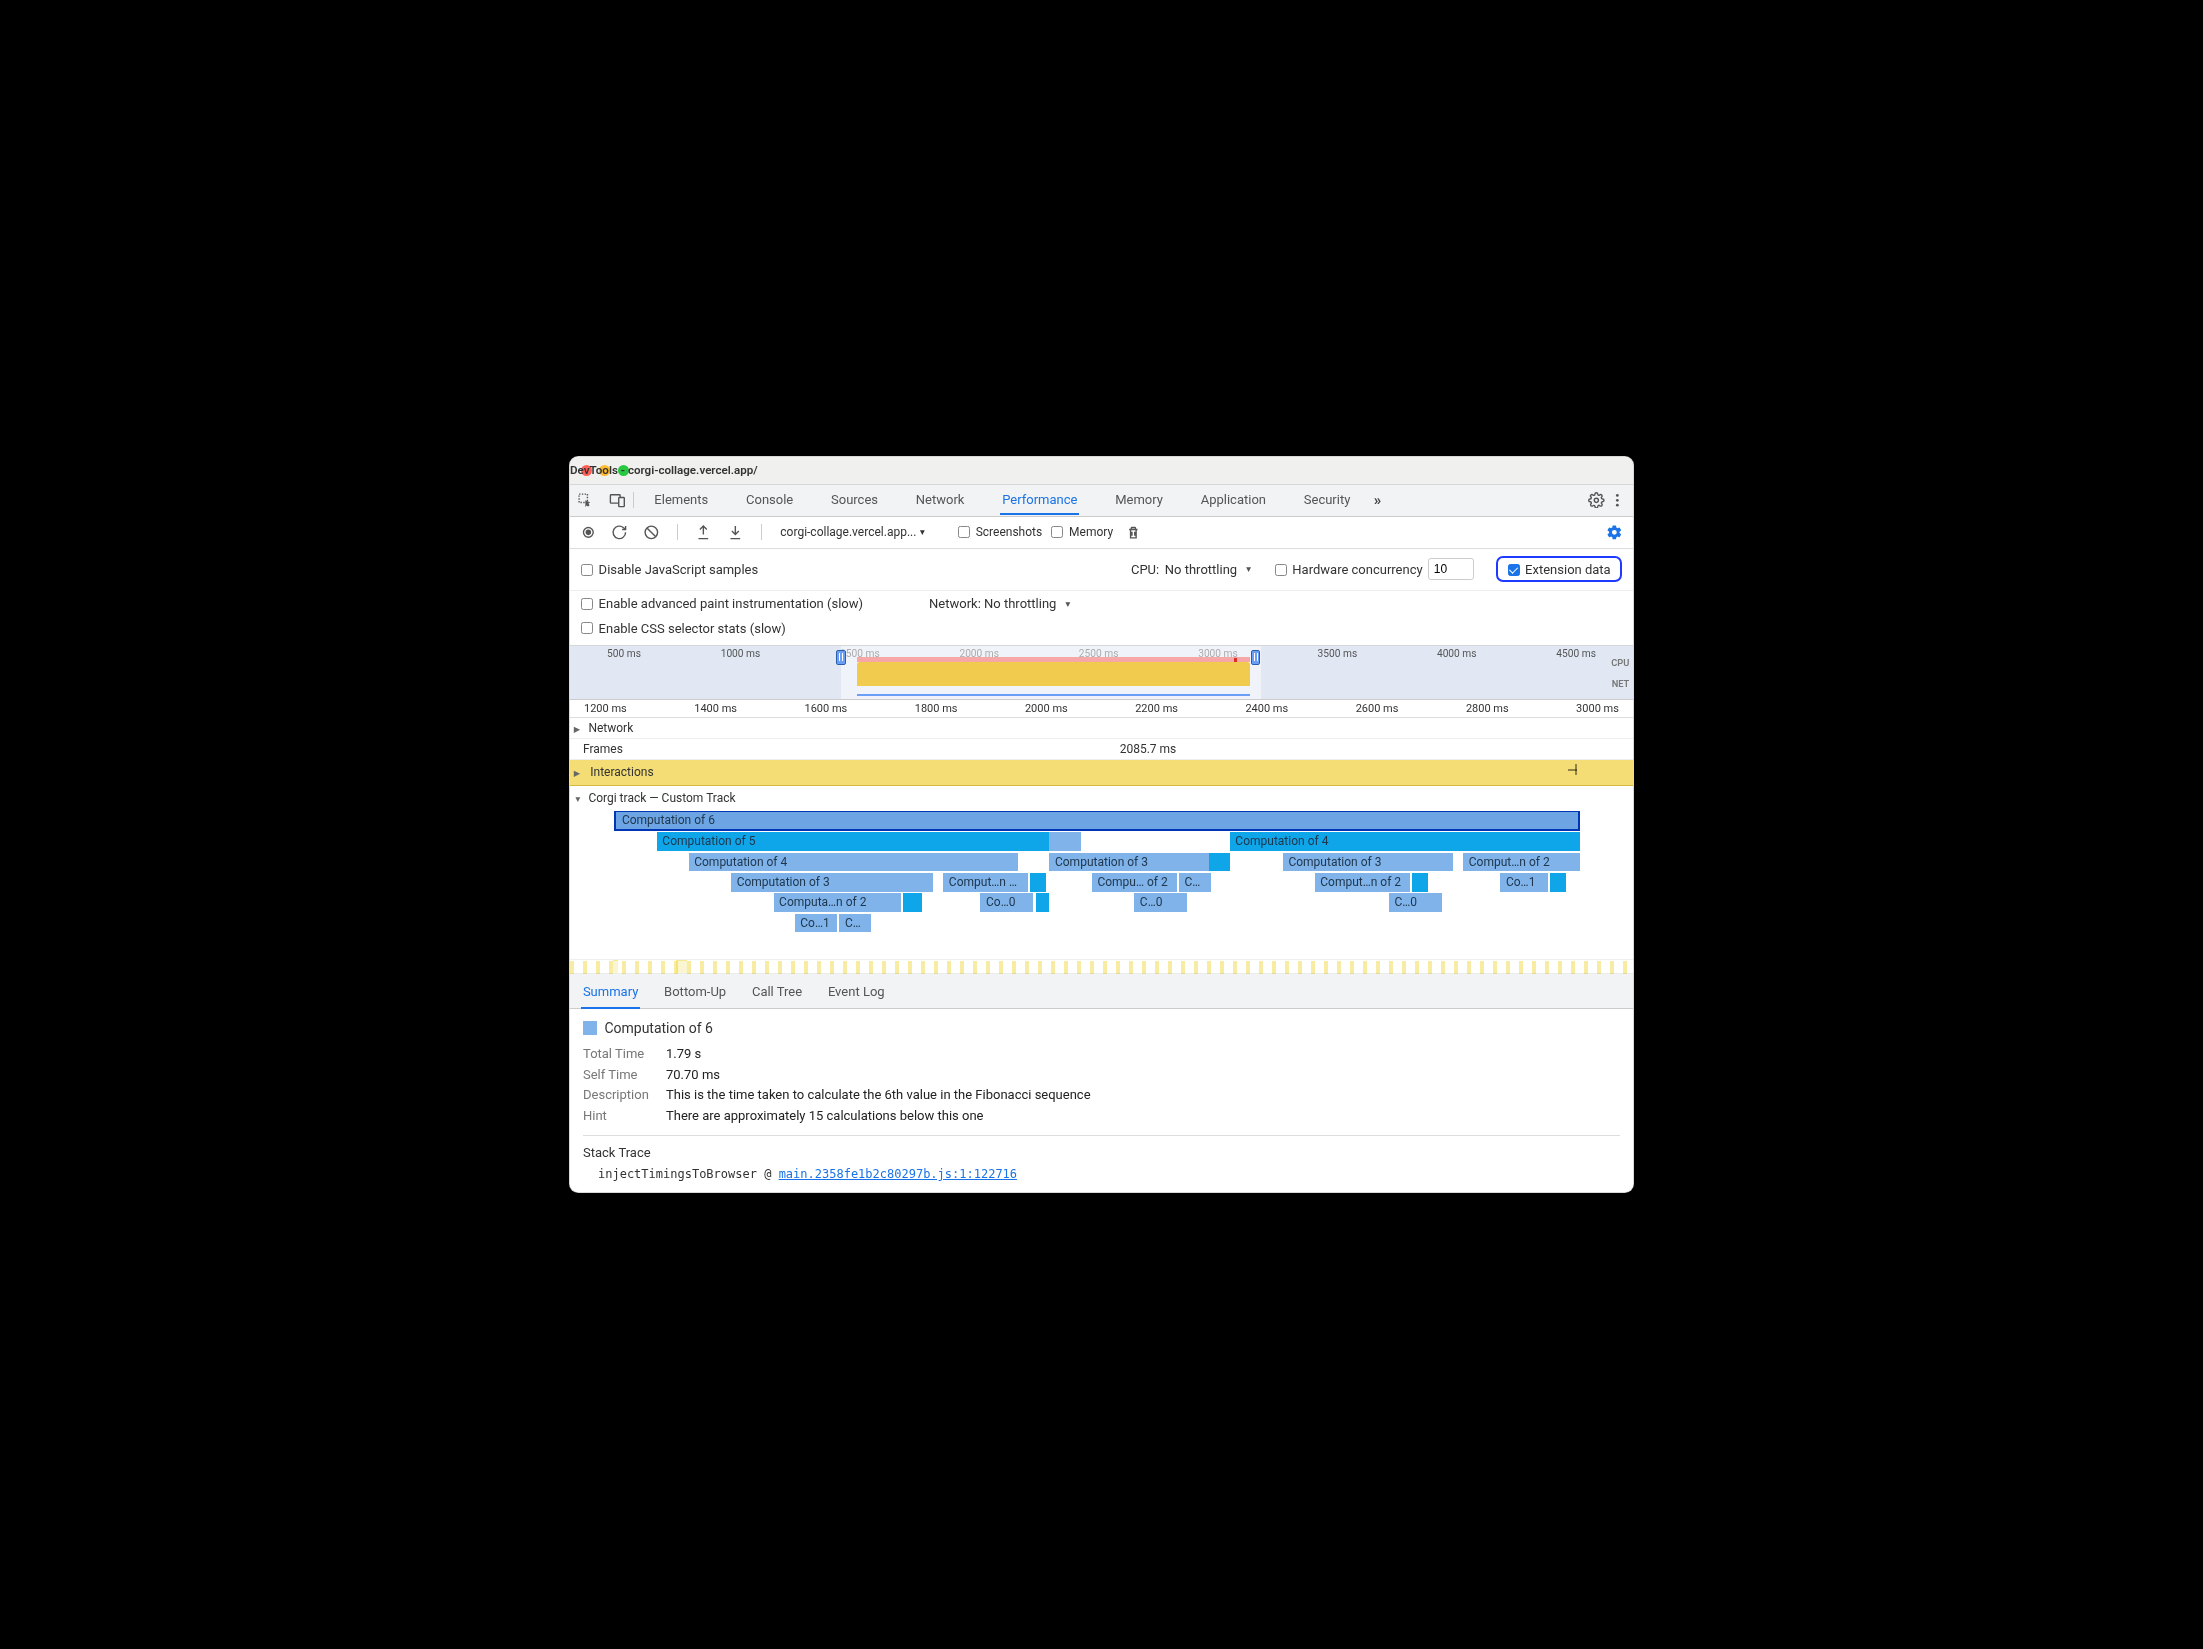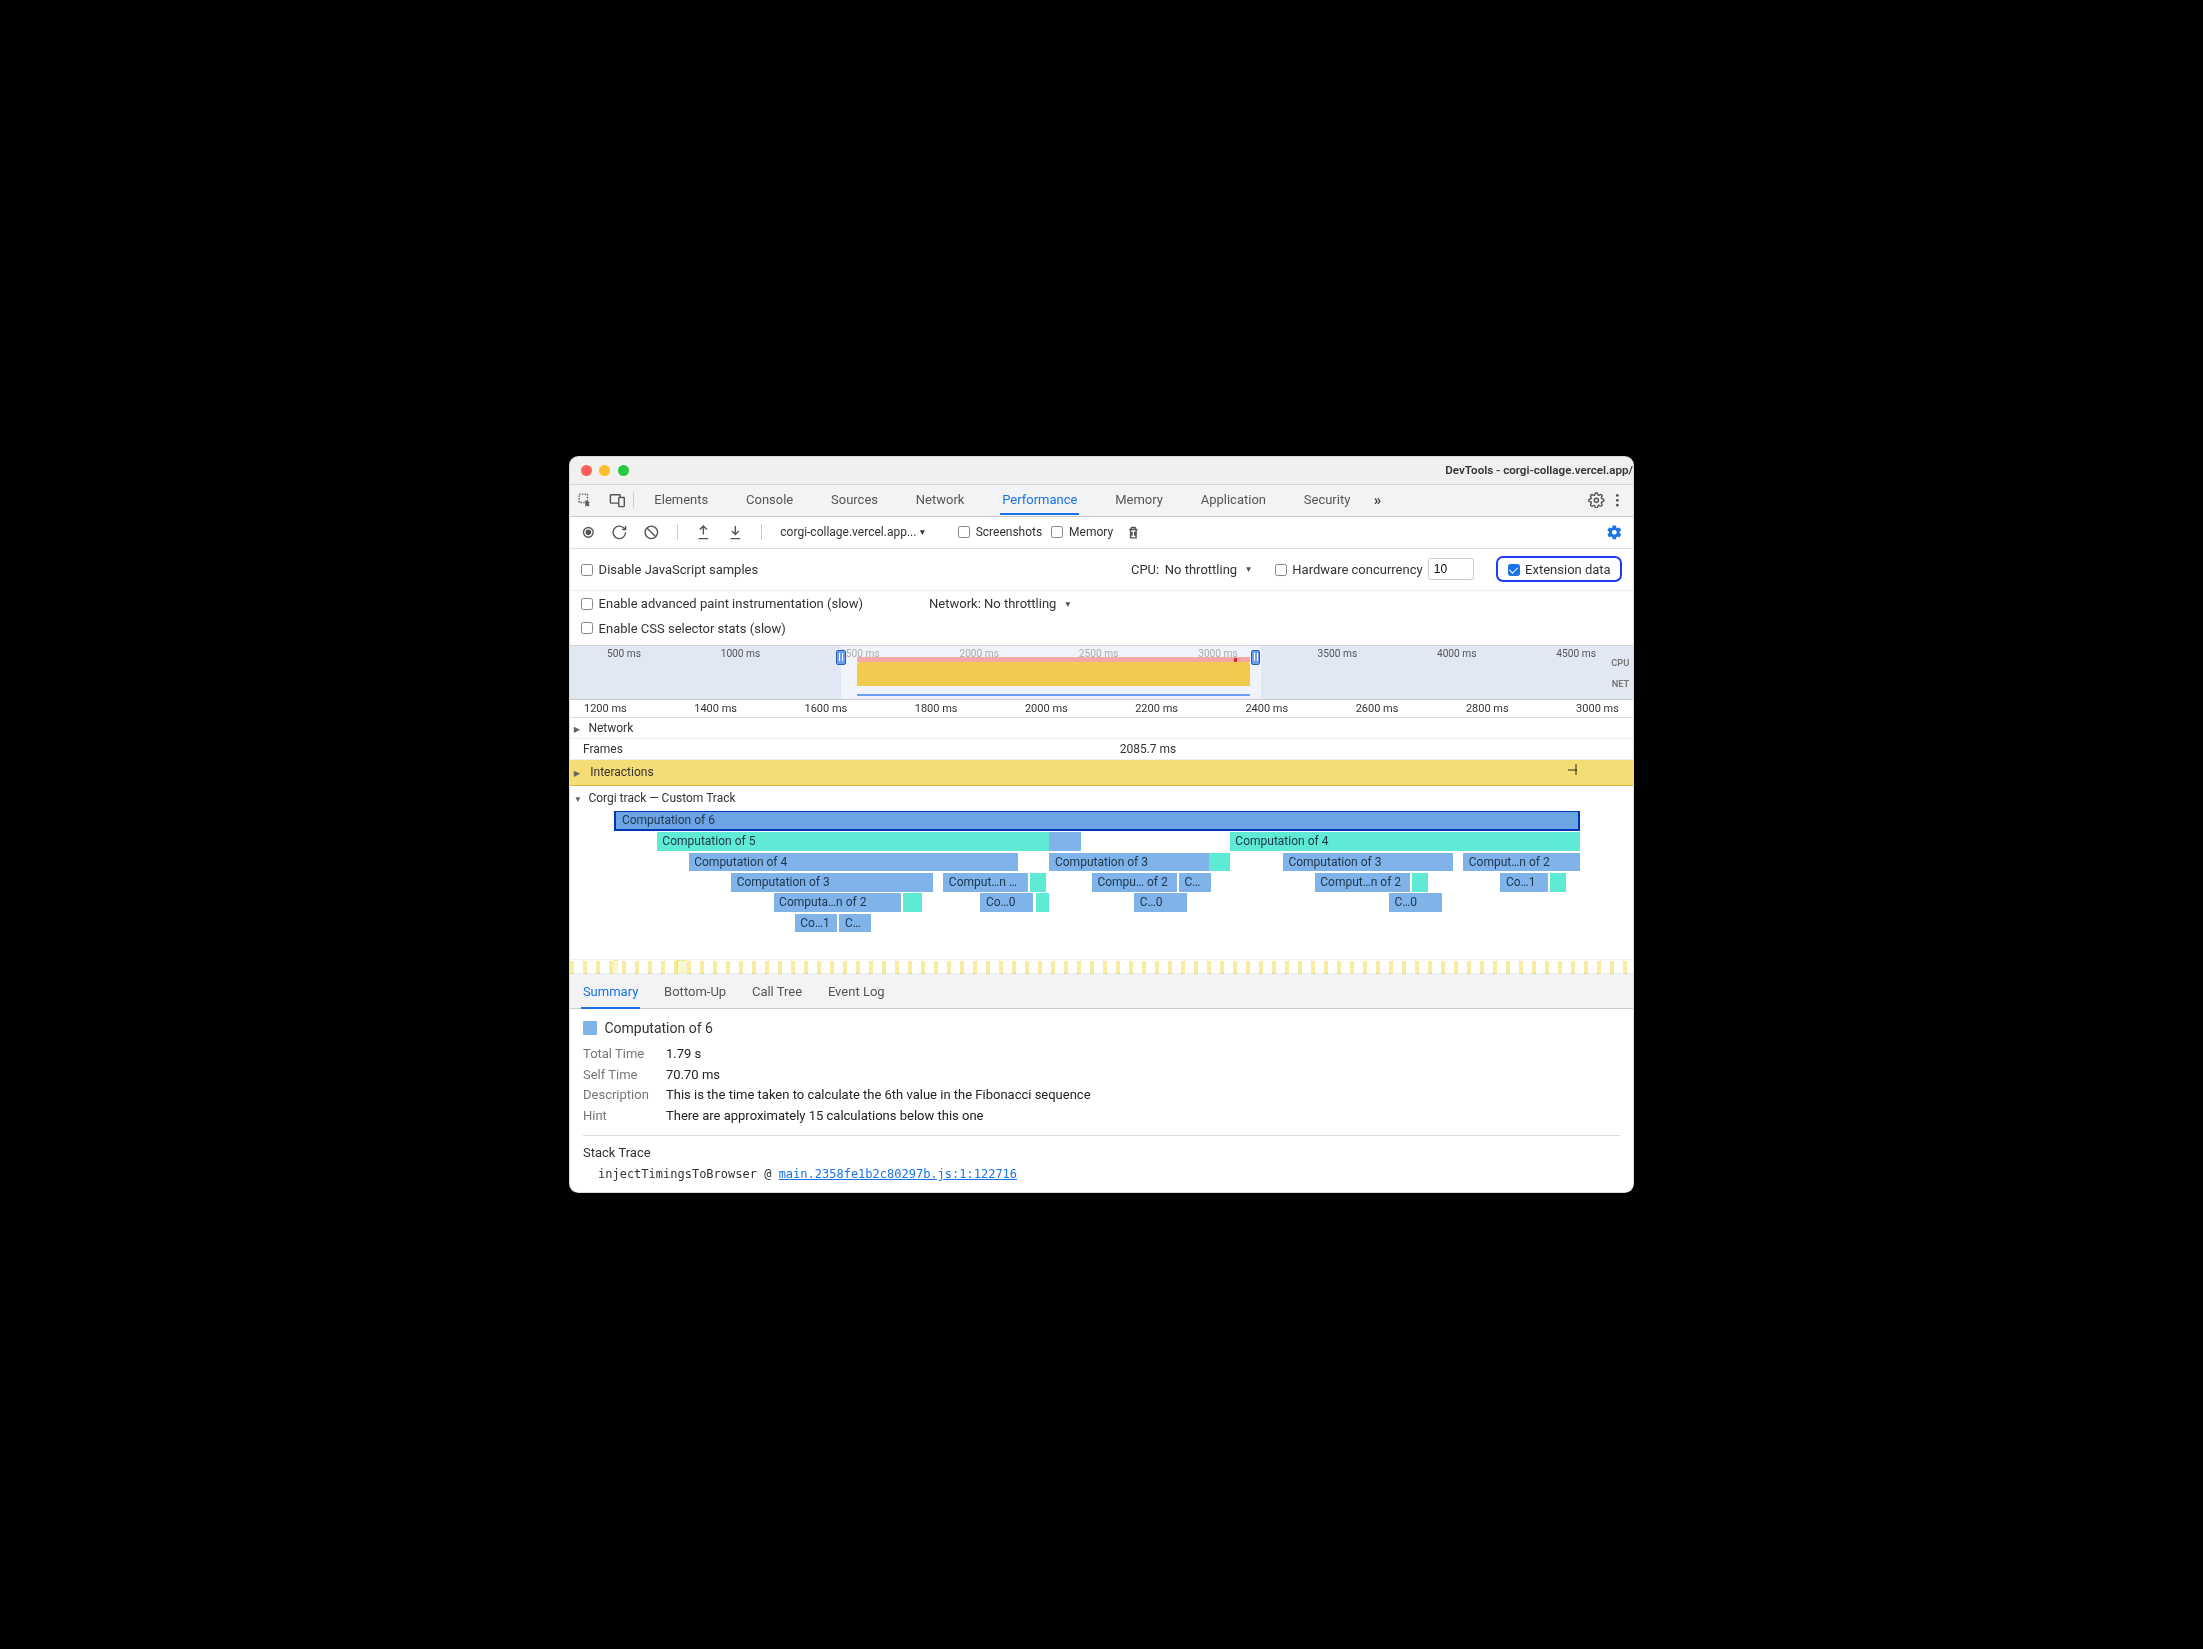--- a/index.html
+++ b/index.html
@@ -28,21 +28,21 @@
     height: 28px;
     display: flex;
     align-items: center;
     position: relative;
   }
   .traffic-lights { display: flex; gap: 7.4px; padding-left: 11px; }
   .tl { width: 11px; height: 11px; border-radius: 50%; }
   .tl.r { background: #ff5f57; }
   .tl.y { background: #febc2e; }
   .tl.g { background: #28c840; }
-  .title-text { position: absolute; left: 0; right: 0; text-align: right; font-weight: 600; font-size: 11.6px; color: #333; pointer-events: none; }
+  .title-text { position: absolute; left: 0; right: 0; text-align: left; font-weight: 600; font-size: 11.6px; color: #333; pointer-events: none; }
   .tabs {
     display: flex; align-items: center; background: #f1f3f4; border-bottom: 0.9px solid #ccc; height: 32px; padding: 0 5.6px;
   }
   .tabs-left { display: flex; align-items: center; gap: 11px; }
   .icon-btn { display: flex; align-items: center; justify-content: center; width: 20.4px; height: 20.4px; color: #555; cursor: pointer; }
   .divider { width: 0.9px; height: 16.7px; background: #ccc; margin: 0 5.6px; }
   .tab-list { display: flex; gap: 34px; margin-left: 13px; }
   .tab-item { color: #555; font-size: 13px; padding: 5.6px 1.9px; cursor: pointer; }
   .tab-item.active { color: #1a73e8; border-bottom: 2.3px solid #1a73e8; margin-bottom: -0.9px; }
   .overflow { margin-left: 15px; color: #444; font-weight: bold; font-size: 15px; }
@@ -104,21 +104,21 @@
   .interactions .track-caret { margin-right:1.9px;}
   .inter-bar-end { position:absolute; right:56px; top:4.6px; width:9.3px; height:9.3px; }
   .inter-bar-end::before { content:""; position:absolute; right:0; top:4.6px; width:9.3px; height:1.9px; background:rgba(0,0,0,0.4);}
   .inter-bar-end::after { content:""; position:absolute; right:0; top:0; width:1.9px; height:11px; background:rgba(0,0,0,0.4);}
   
   .custom-track { padding: 2.8px 3.7px; display:flex; align-items:center; border-bottom: none; }
   
   .flame-area { padding: 0 0 0 1.9px; background: #fff; position: relative; height: 148px; overflow:hidden; }
   .flame-row { position: relative; height: 20.4px; }
   .flame-bar { position: absolute; top: 0.9px; height: 18.6px; color: #20384f; font-size: 12px; line-height: 18.6px; padding: 0 5.6px; overflow: hidden; white-space: nowrap; text-overflow: ellipsis; }
-  .flame-bar.lt { background: #5eead4; }
+  .flame-bar.lt { background: #0ea5e9; }
   .flame-bar.md { background: #7fb3ea; }
   .flame-bar.sel { background: #6ca4e4; border: 2.3px solid #0036b3; top:-0.9px; height:21.3px; line-height:16.7px; padding-top:0px; }
   
   .tiny-stripe { height: 15px; background: linear-gradient(90deg, #fff 0%, #fff 4%, #f4e884 4%, #f4e884 4.5%, #fff 4.5%, #fff 10%, #f4e884 10%, #f4e884 11%, #fff 11%, #fff 100%); border-top:0.9px solid #eee; border-bottom:0.9px solid #ccc; opacity:.9; }
   .stripe-fill {
     height: 13px;
     margin-top:0.9px;
     background-image: repeating-linear-gradient(90deg, #f4dd55 0, #f4dd55 3.7px, #fff 3.7px, #fff 13px);
     opacity: 0.6;
   }

